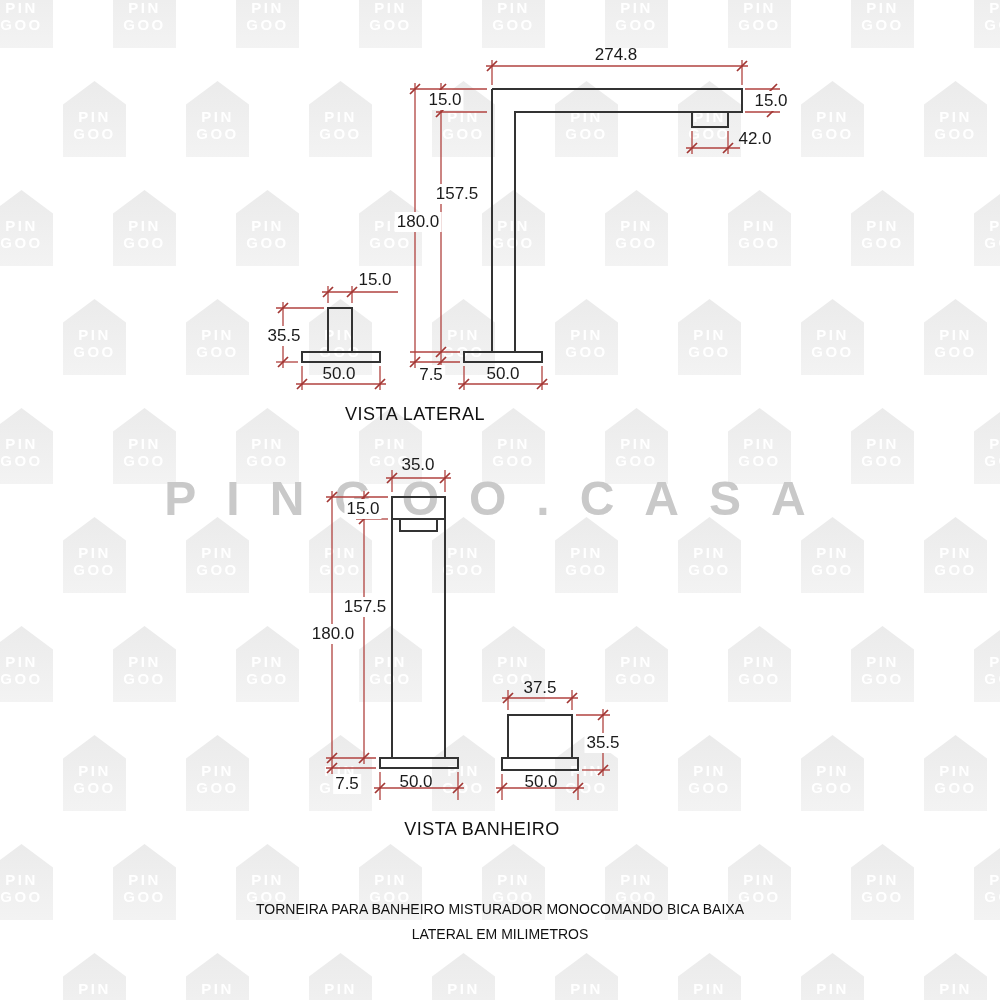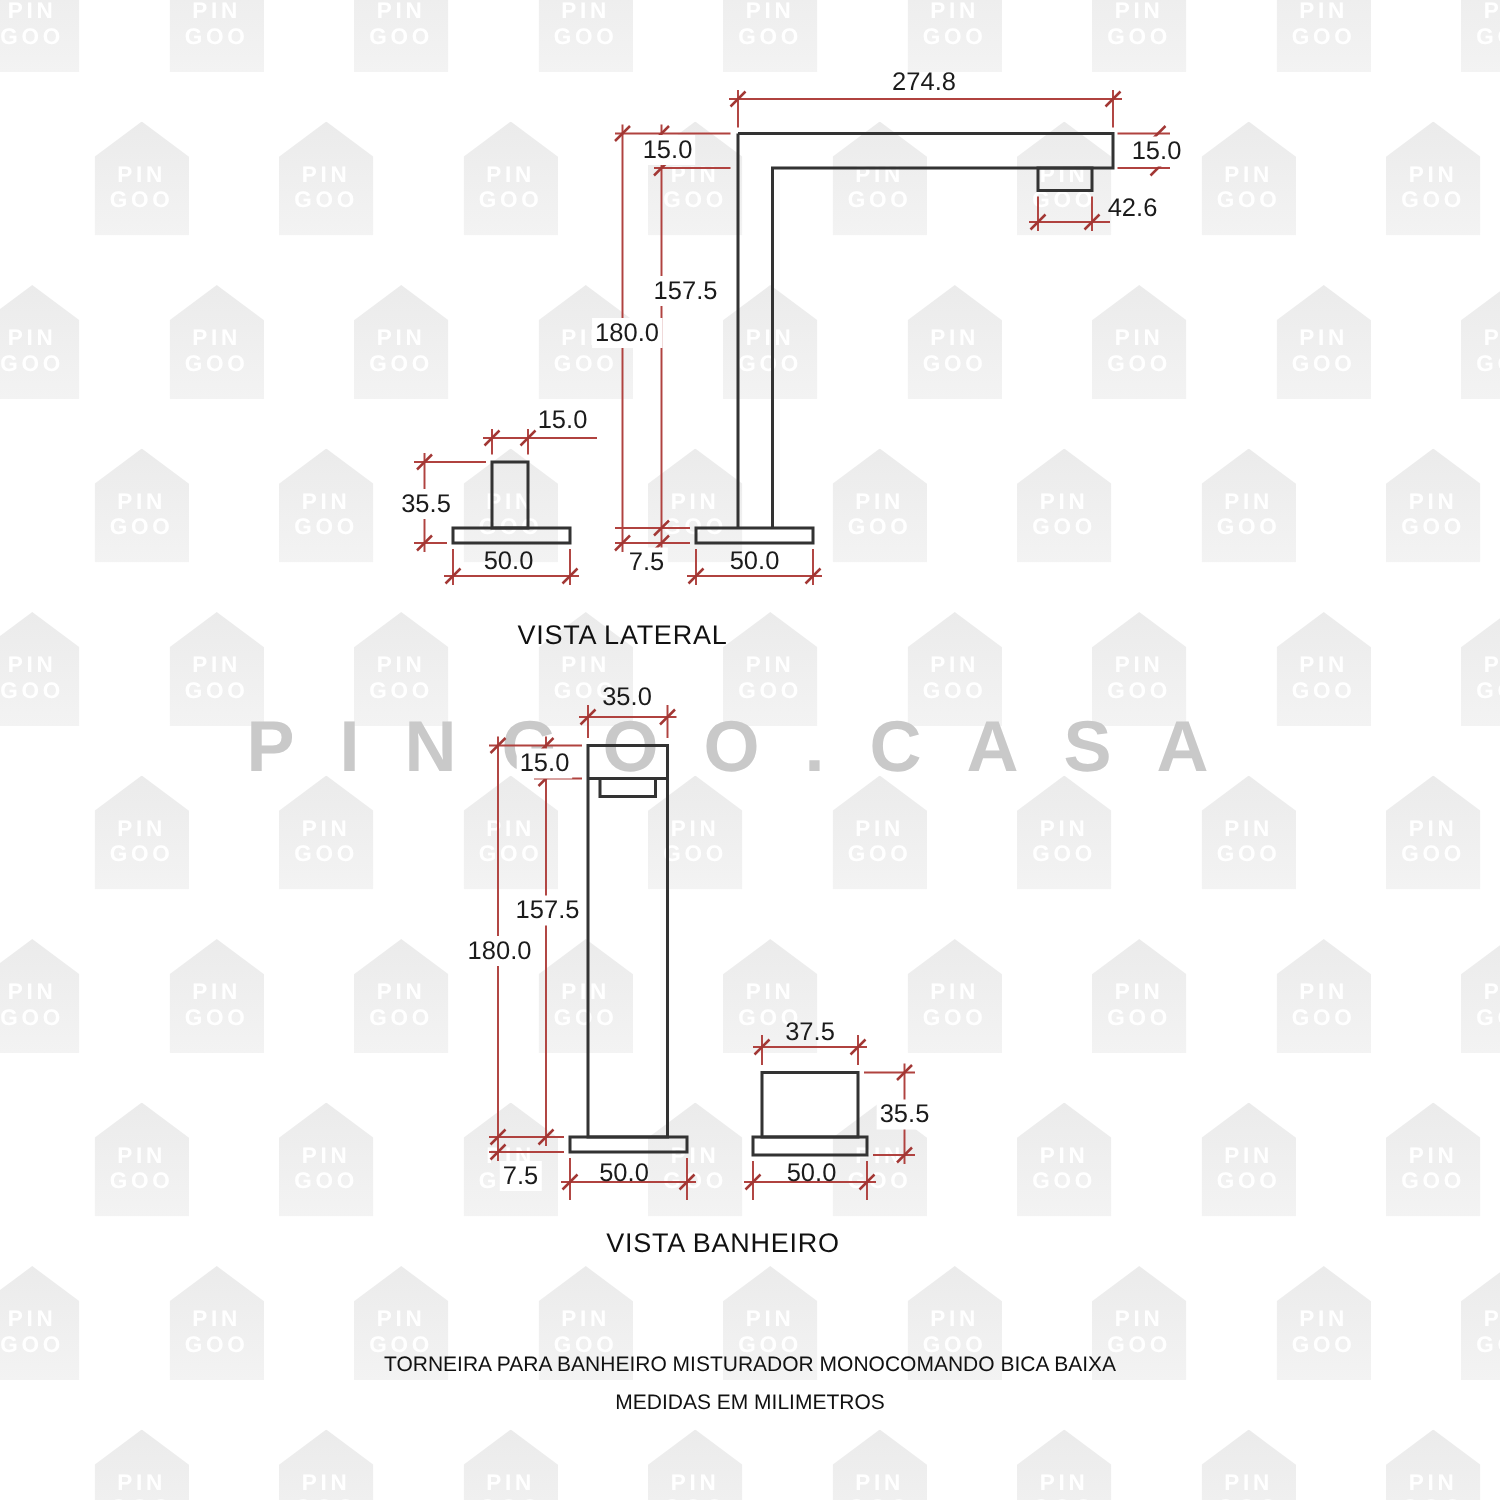--- a/index.html
+++ b/index.html
@@ -495,35 +495,35 @@
         <line x1="497" y1="793" x2="507" y2="783" stroke="#a23734" stroke-width="1.7"></line>
         <line x1="573" y1="793" x2="583" y2="783" stroke="#a23734" stroke-width="1.7"></line>
       </g>
   </svg>
 
   <div class="dim" style="left:616px;top:55px">274.8</div>
   <div class="dim bg" style="left:445px;top:100px">15.0</div>
   <div class="dim bg" style="left:457px;top:194px">157.5</div>
   <div class="dim bg" style="left:418px;top:222px">180.0</div>
   <div class="dim bg" style="left:771px;top:101px">15.0</div>
-  <div class="dim" style="left:755px;top:139px">42.6</div>
+  <div class="dim" style="left:755px;top:139px">42.0</div>
   <div class="dim" style="left:375px;top:280px">15.0</div>
   <div class="dim bg" style="left:284px;top:336px">35.5</div>
   <div class="dim" style="left:339px;top:374px">50.0</div>
   <div class="dim bg" style="left:431px;top:375px">7.5</div>
   <div class="dim" style="left:503px;top:374px">50.0</div>
-  <div class="view-title" style="left:415px;top:424px">VISTA LATERAL</div>
+  <div class="view-title" style="left:415px;top:414px">VISTA LATERAL</div>
 
   <div class="dim" style="left:418px;top:465px">35.0</div>
   <div class="dim bg" style="left:363px;top:509px">15.0</div>
   <div class="dim bg" style="left:365px;top:607px">157.5</div>
   <div class="dim bg" style="left:333px;top:634px">180.0</div>
   <div class="dim bg" style="left:347px;top:784px">7.5</div>
   <div class="dim" style="left:416px;top:782px">50.0</div>
   <div class="dim" style="left:540px;top:688px">37.5</div>
   <div class="dim bg" style="left:603px;top:743px">35.5</div>
   <div class="dim" style="left:541px;top:782px">50.0</div>
   <div class="view-title" style="left:482px;top:829px">VISTA BANHEIRO</div>
 
   <div class="footer-line" style="left:500px;top:909px">TORNEIRA PARA BANHEIRO MISTURADOR MONOCOMANDO BICA BAIXA</div>
-  <div class="footer-line" style="left:500px;top:934px">MEDIDAS EM MILIMETROS</div>
+  <div class="footer-line" style="left:500px;top:934px">LATERAL EM MILIMETROS</div>
 
 </div>
 
 </body></html>

